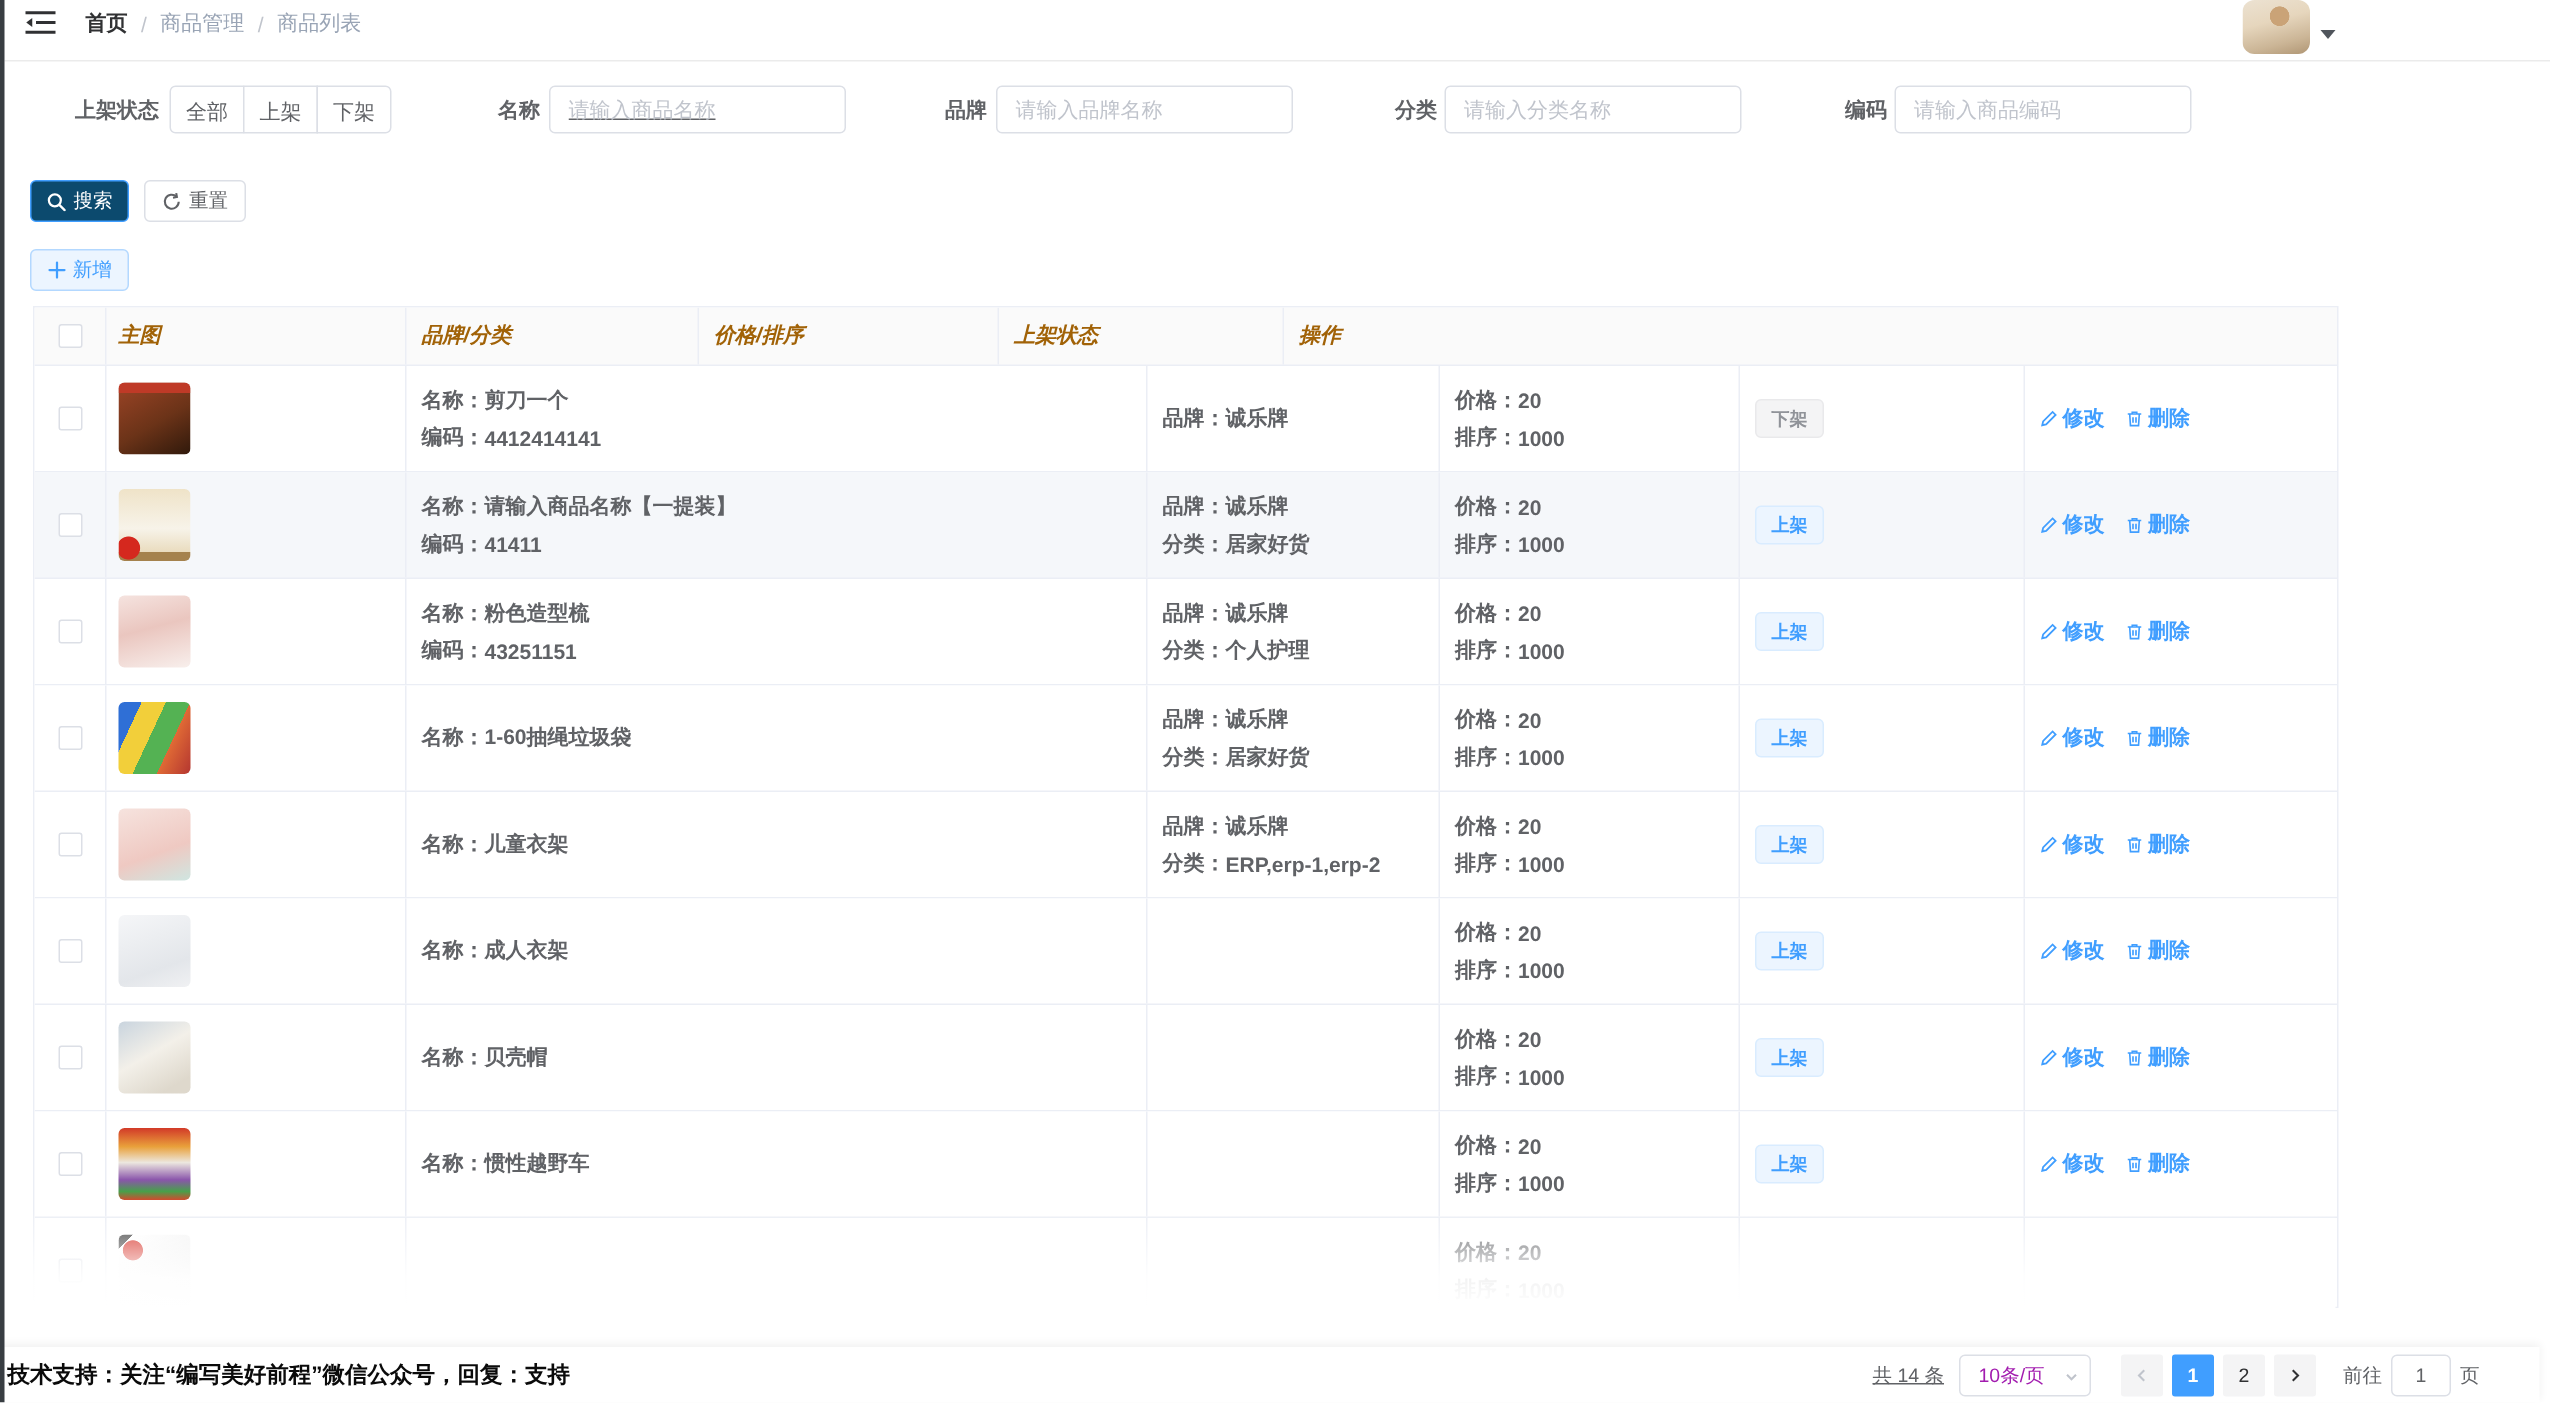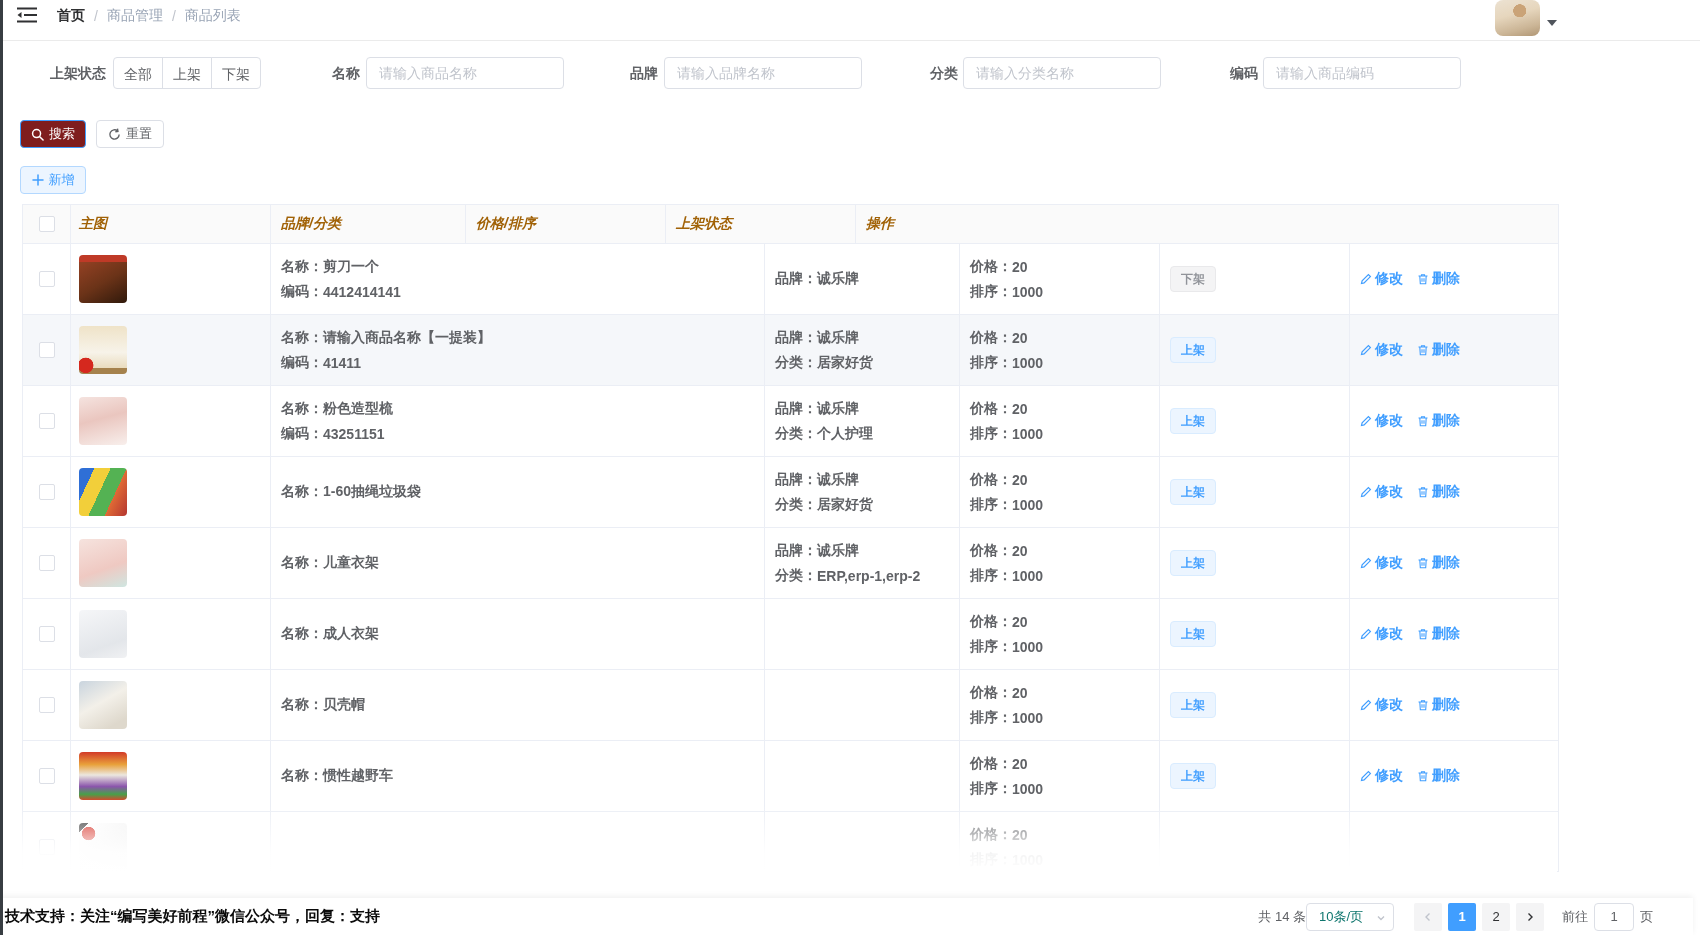--- a/index.html
+++ b/index.html
@@ -27,21 +27,21 @@
         font-size:14px;color:#606266;margin-left:-1px;cursor:pointer;box-sizing:border-box;}
   .rbtn:first-child{border-radius:4px 0 0 4px;margin-left:0;}
   .rbtn:last-child{border-radius:0 4px 4px 0;}
   .finput{position:absolute;top:57px;width:198px;height:32px;border:1px solid #dcdfe6;border-radius:4px;
           padding:0 12px;font-size:14px;color:#606266;box-sizing:border-box;outline:none;
           font-family:"Liberation Sans","DejaVu Sans",sans-serif;}
   .finput::placeholder{color:#c0c4cc;}
   
   .btn{position:absolute;height:28px;border-radius:4px;display:flex;align-items:center;justify-content:center;
        gap:5px;font-size:13px;cursor:pointer;box-sizing:border-box;}
-  .btn-search{left:20px;top:120px;width:66px;background:#7f1d1d;border:1px solid #409eff;color:#fff;}
+  .btn-search{left:20px;top:120px;width:66px;background:#0c4a6e;border:1px solid #409eff;color:#fff;}
   .btn-reset{left:96px;top:120px;width:68px;background:#fff;border:1px solid #dcdfe6;color:#606266;}
   .btn-add{left:20px;top:166px;width:66px;background:#ecf5ff;border:1px solid #b3d8ff;color:#409eff;}
   
   .table{position:absolute;left:22px;top:204px;width:1535px;height:666px;border:1px solid #ebeef5;
          overflow:hidden;background:#fff;}
   .thead{display:flex;height:38px;background:#fafafa;border-bottom:1px solid #ebeef5;
          font-size:14px;font-weight:bold;color:#909399;}
   .tr{display:flex;height:70px;background:#fff;border-bottom:1px solid #ebeef5;font-weight:bold;}
   .tr.hover{background:#f5f7fa;}
   .td,.th{border-right:1px solid #ebeef5;box-sizing:border-box;display:flex;align-items:center;
@@ -76,23 +76,23 @@
   .tag-primary{background:#ecf5ff;border:1px solid #d9ecff;color:#409eff;}
   .tag-info{background:#f4f4f5;border:1px solid #e9e9eb;color:#909399;}
   .op{display:flex;align-items:center;gap:3px;color:#409eff;font-size:14px;cursor:pointer;text-decoration:none;margin-right:14px;}
   .table-fade{position:absolute;left:22px;top:806px;width:1535px;height:66px;z-index:5;
               background:linear-gradient(180deg,rgba(255,255,255,0) 0%,rgba(255,255,255,.92) 70%,#fff 100%);}
   
   .footer{position:absolute;left:0;bottom:0;width:1693px;height:37px;background:#fff;z-index:20;
           box-shadow:0 -2px 6px rgba(0,0,0,.06);display:flex;align-items:center;}
   .support-text{position:absolute;left:5px;font-size:15px;font-weight:bold;color:#0a0a0a;}
   .pagination{position:absolute;right:40px;display:flex;align-items:center;font-size:13px;color:#606266;}
-  .pg-total{}
+  .pg-total{margin-right:10px;text-decoration:underline;}
   .pg-select{position:relative;width:88px;height:28px;border:1px solid #dcdfe6;border-radius:4px;
-             display:flex;align-items:center;padding-left:12px;box-sizing:border-box;cursor:pointer;margin-right:14px;color:#0f766e;}
+             display:flex;align-items:center;padding-left:12px;box-sizing:border-box;cursor:pointer;margin-right:14px;color:#a21caf;}
   .pg-select .chev{position:absolute;right:7px;top:9px;color:#c0c4cc;}
   .pg-btn{min-width:28px;height:28px;margin-left:6px;border-radius:2px;background:#f4f4f5;
           display:flex;align-items:center;justify-content:center;font-size:13px;color:#303133;cursor:pointer;}
   .pg-btn.disabled{color:#c0c4cc;}
   .pg-btn.active{background:#409eff;color:#fff;font-weight:bold;}
   .pg-goto{display:flex;align-items:center;margin-left:18px;gap:6px;}
   .pg-input{width:40px;height:28px;border:1px solid #dcdfe6;border-radius:4px;text-align:center;
             font-size:13px;color:#606266;box-sizing:border-box;outline:none;
             font-family:"Liberation Sans","DejaVu Sans",sans-serif;}
   svg{display:block;}
@@ -121,21 +121,21 @@
     <span class="caret"></span>
   </header>
 
   <span class="flabel" style="left:50px;">上架状态</span>
   <div class="radio-group">
     <button class="rbtn">全部</button>
     <button class="rbtn">上架</button>
     <button class="rbtn">下架</button>
   </div>
   <span class="flabel" style="left:332px;">名称</span>
-  <input class="finput" style="left: 366px;" placeholder="请输入商品名称">
+  <input class="finput" style="left: 366px; text-decoration: underline;" placeholder="请输入商品名称">
   <span class="flabel" style="left:630px;">品牌</span>
   <input class="finput" style="left: 664px;" placeholder="请输入品牌名称">
   <span class="flabel" style="left:930px;">分类</span>
   <input class="finput" style="left: 963px;" placeholder="请输入分类名称">
   <span class="flabel" style="left:1230px;">编码</span>
   <input class="finput" style="left: 1263px;" placeholder="请输入商品编码">
 
   <button class="btn btn-search">
     <span>
       <svg width="13" height="13" viewBox="0 0 14 14">

